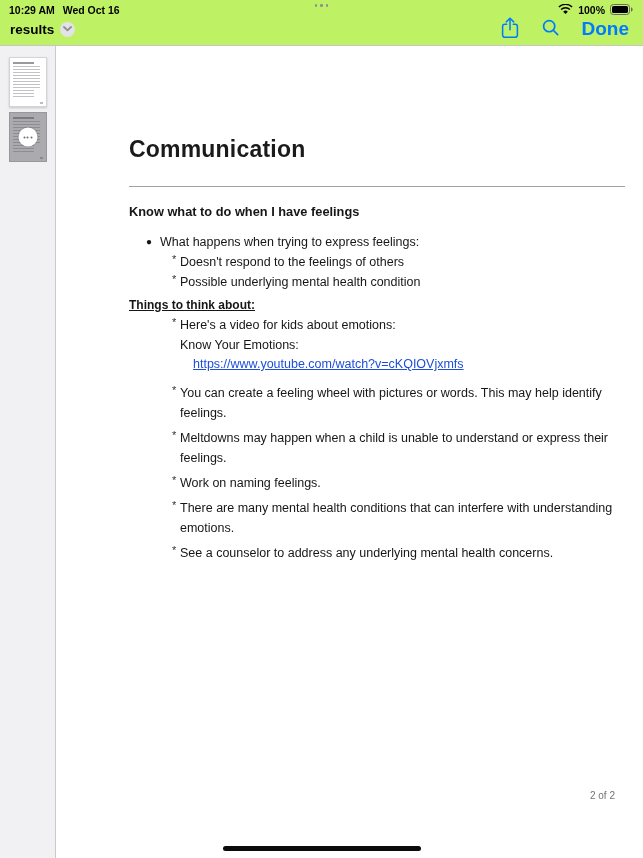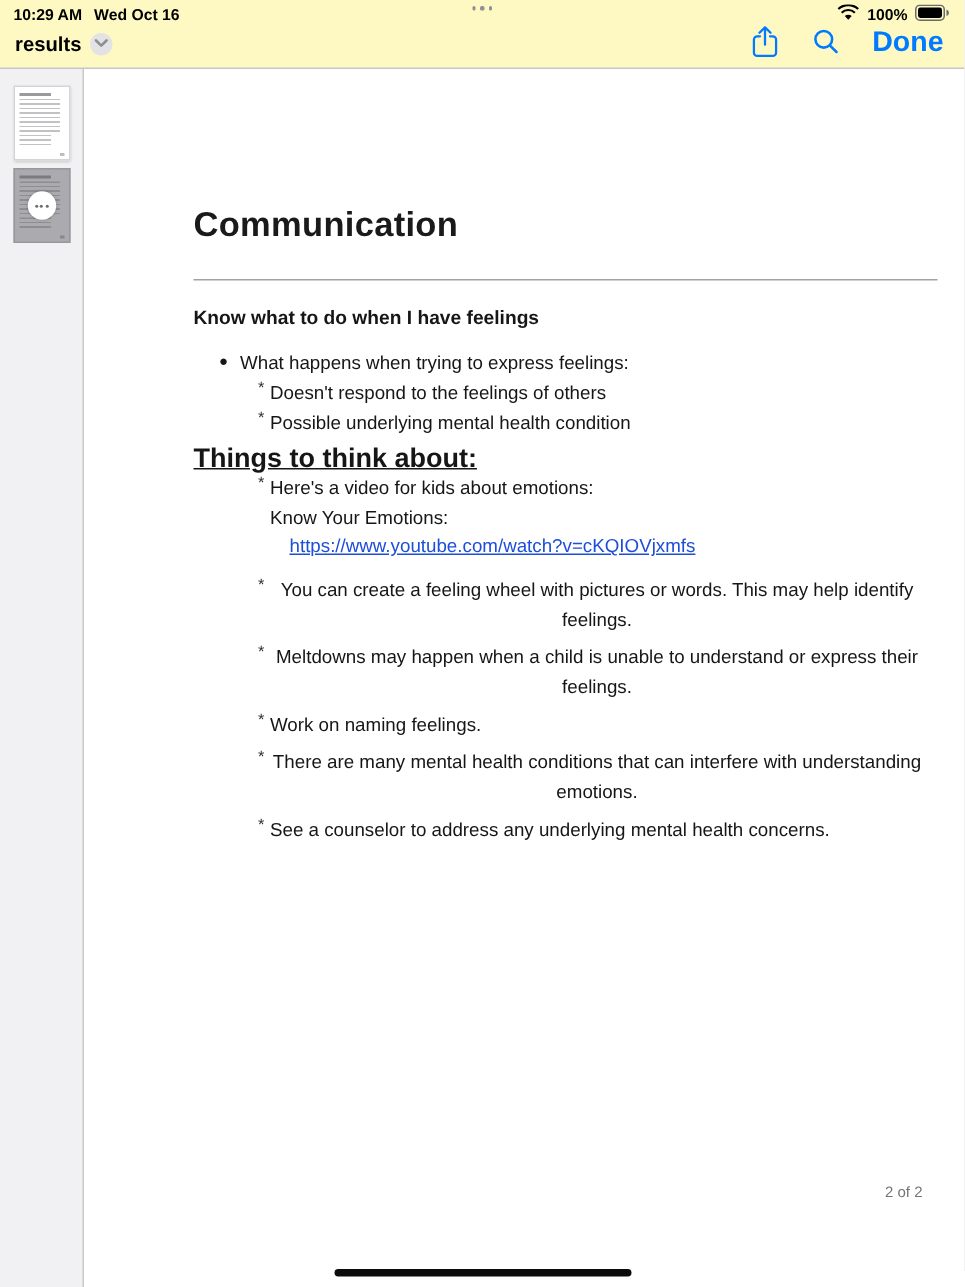--- a/index.html
+++ b/index.html
@@ -3,21 +3,21 @@
 <meta charset="utf-8">
 <style>
   * { margin:0; padding:0; box-sizing:border-box; }
   html,body { background:#e8e8e8; }
   .screen {
     width:643px; height:858px; position:relative; overflow:hidden;
     background:#fff; font-family:"Liberation Sans", sans-serif;
     margin:0 auto; color:#111;
   }
   
-  .header { background:#fef9c3; border-bottom:1px solid #c6c6c8; }
+  .header { background:#bef264; border-bottom:1px solid #c6c6c8; }
   .status-bar {
     height:18px; display:flex; align-items:center; justify-content:space-between;
     padding:2px 9px 0 9px; font-size:10.5px; font-weight:600; color:#000;
   }
   .sb-left { display:flex; gap:8px; }
   .sb-center { position:absolute; left:0; right:0; top:4px; display:flex; justify-content:center; gap:3px; pointer-events:none; }
   .sb-center i { width:2.5px; height:2.5px; border-radius:50%; background:#8e8e93; }
   .sb-right { display:flex; align-items:center; gap:5px; }
   .toolbar {
     height:27px; display:flex; align-items:center; justify-content:space-between;
@@ -61,23 +61,23 @@
   .page { flex:1; background:#fff; position:relative; overflow:hidden; }
   .doc { padding:90px 18px 0 73px; color:#161616; }
   .doc-title { font-size:23px; line-height:26px; font-weight:700; letter-spacing:.2px;
     padding-bottom:24px; border-bottom:1px solid #a2a2a2; color:#1a1a1a; }
   .doc-h2 { font-size:12.8px; font-weight:700; margin-top:16px; line-height:17px; }
   .body-txt { font-size:12.5px; line-height:20px; }
   .li1 { display:flex; margin-top:12px; }
   .li1 .marker1 { width:14px; margin-left:17px; font-size:10px; line-height:20px; }
   .li2 { display:flex; }
   .marker2 { margin-left:43px; width:8px; font-size:11px; position:relative; top:-3px; color:#333; flex:none; }
-  .li2 .txt { max-width:436px;text-align:center; }
+  .li2 .txt { max-width:436px; }
   .no-marker { margin-left:51px; }
-  .subheading { font-size:18px; font-weight:700; text-decoration:underline; margin-top:3px; line-height:20px; }
+  .subheading { font-size:12px; font-weight:700; text-decoration:underline; margin-top:3px; line-height:20px; }
   .link-row { margin-left:64px; line-height:17px; margin-top:1px; }
   .doc-link { color:#1d4ed8; text-decoration:underline; font-size:12.5px; }
   .tips { margin-top:10px; }
   .tips .li2 { margin-top:5px; }
   .page-indicator { position:absolute; right:28px; top:744px; font-size:10px; color:#737373; }
   .home-indicator {
     position:absolute; left:50%; bottom:7px; transform:translateX(-50%);
     width:198px; height:5px; border-radius:2.5px; background:#0b0b0b;
   }
 </style>

